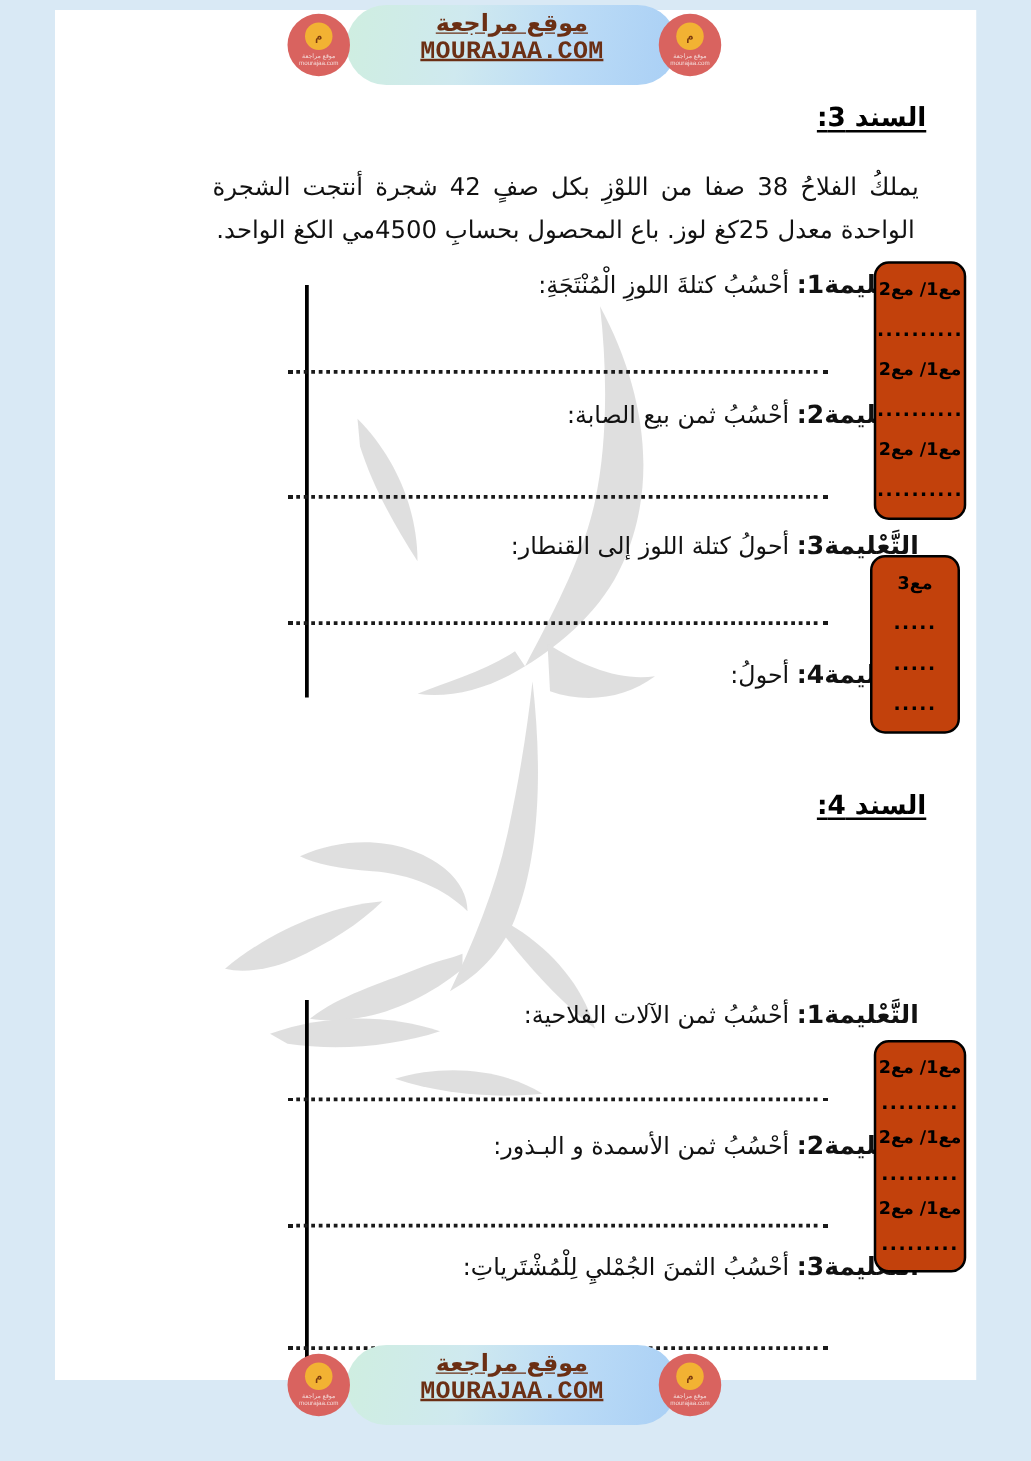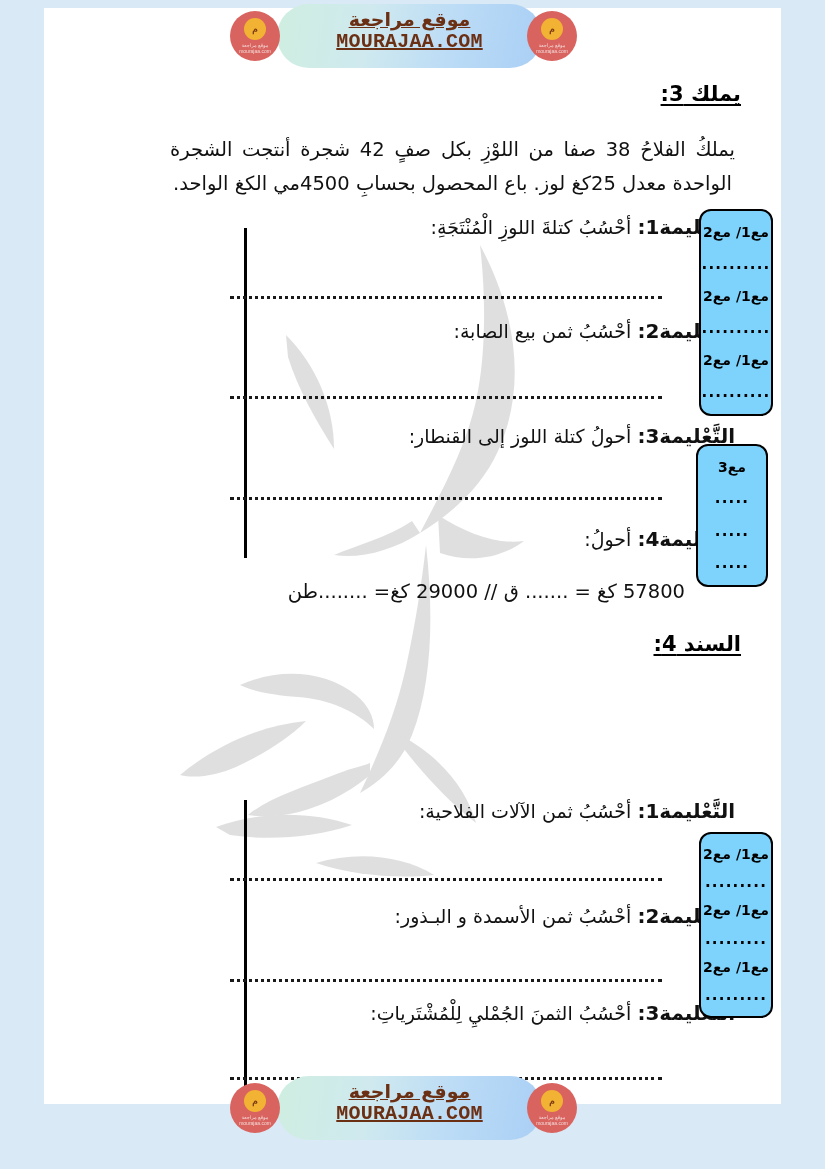--- a/index.html
+++ b/index.html
@@ -170,21 +170,21 @@
     position: absolute;
     width: 3px;
     background: #000;
   }
 
   
   .markbox {
     position: absolute;
     border: 2px solid #000;
     border-radius: 12px;
-    background: #7dd3fc;
+    background: #c2410c;
     box-sizing: border-box;
     display: flex;
     flex-direction: column;
     align-items: center;
     justify-content: space-around;
     padding: 6px 0;
     z-index: 5;
   }
   .markbox .mk {
     font-size: 14px;
@@ -229,21 +229,21 @@
       <path d="M60 560 C96 530 142 510 186 506 C168 524 142 540 116 552 C98 560 76 564 60 560 Z"></path>
       <path d="M96 612 C140 596 190 596 232 610 C196 622 150 626 110 620 Z"></path>
       <path d="M196 648 C236 636 282 640 314 660 C276 664 232 660 196 648 Z"></path>
       <path d="M280 520 C318 540 346 572 356 608 C330 588 304 560 284 534 Z"></path>
       <path d="M166 120 C196 150 214 192 214 234 C196 206 178 174 168 142 Z"></path>
     </g>
   </svg>
 
   <div class="content">
 
-    <div class="sec-heading" style="right:84px; top:82px;">يملك 3:</div>
+    <div class="sec-heading" style="right:84px; top:82px;">السند 3:</div>
 
     <div class="para" style="right:90px; top:133px; width:565px;">يملكُ الفلاحُ  38 صفا من اللوْزِ بكل صفٍ 42 شجرة أنتجت الشجرة الواحدة معدل 25كغ لوز. باع المحصول بحسابِ 4500مي الكغ الواحد.</div>
 
     <div class="vbar" style="right:578px; top:228px; height:330px;"></div>
 
     <div class="instr" style="right:90px; top:215px;">
       <b>التَّعْليمة1:</b>
       <span>أحْسُبُ كتلةَ اللوزِ الْمُنْتَجَةِ:</span>
     </div>
     <div class="dots" style="right:163px; top:296px; width:432px;"></div>
@@ -258,21 +258,20 @@
       <b>التَّعْليمة3:</b>
       <span>أحولُ كتلة اللوز إلى القنطار:</span>
     </div>
     <div class="dots" style="right:163px; top:497px; width:432px;"></div>
 
     <div class="instr" style="right:90px; top:527px;">
       <b>التَّعْليمة4:</b>
       <span>أحولُ:</span>
     </div>
 
-    <div class="convline" style="right:140px; top:580px;">57800 كغ = ....... ق   //   29000 كغ= ........طن</div>
 
     <div class="markbox" style="right:52px; top:209px; width:74px; height:207px;">
       <div class="mk">مع1/ مع2</div>
       <div class="mk-dots">..........</div>
       <div class="mk">مع1/ مع2</div>
       <div class="mk-dots">..........</div>
       <div class="mk">مع1/ مع2</div>
       <div class="mk-dots">..........</div>
     </div>
 

